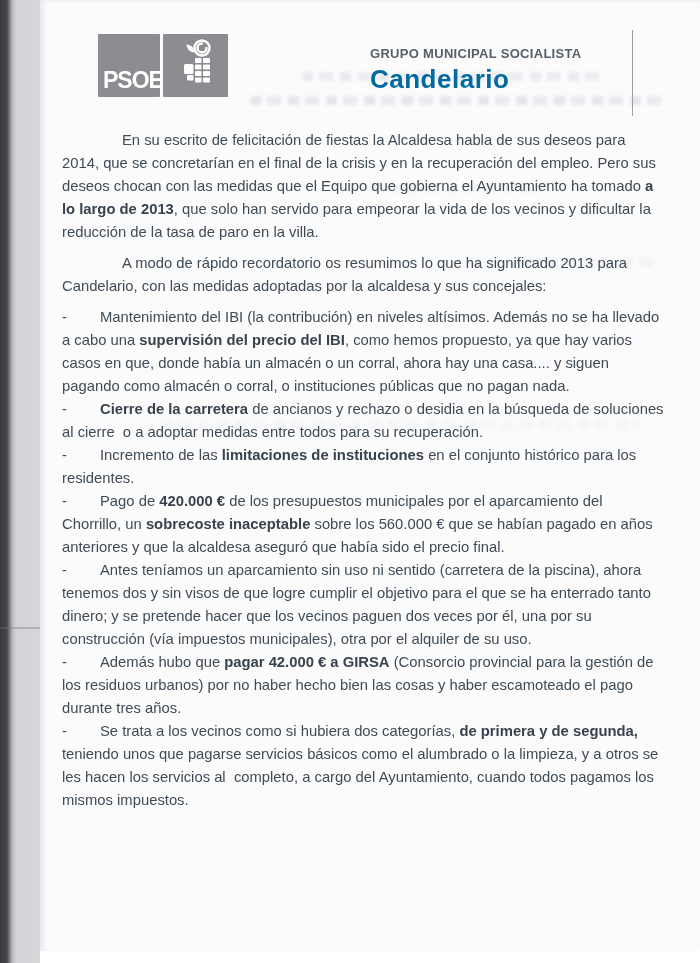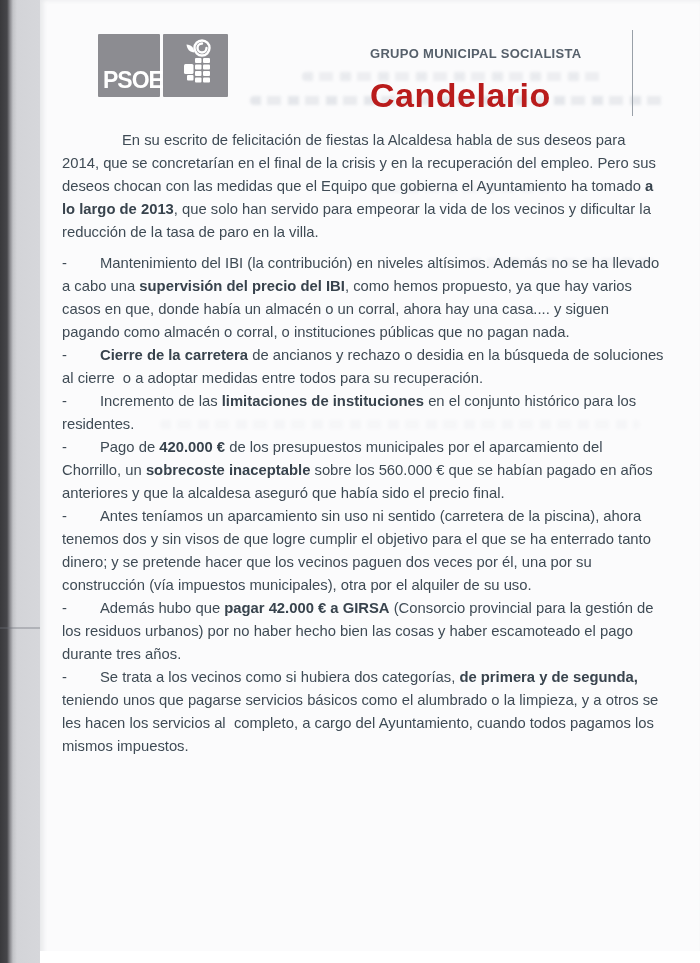--- a/index.html
+++ b/index.html
@@ -17,21 +17,21 @@
   .page-bottom-edge{position:absolute;left:0;right:0;bottom:0;height:12px;background:#ffffff;}
 
   
   .logo-box{position:absolute;top:34px;height:63px;background:#8c8c91;border-radius:1px;}
   .logo-text-box{left:58px;width:62px;}
   .logo-icon-box{left:123px;width:65px;display:flex;align-items:center;justify-content:center;}
   .psoe-word{position:absolute;left:5px;bottom:5px;color:#ffffff;font-weight:700;
     font-size:23px;letter-spacing:-1px;line-height:1;}
   .org{position:absolute;left:330px;top:46px;width:290px;text-align:left;}
   .org-line{font-size:13px;font-weight:700;letter-spacing:.3px;color:#56606b;}
-  .org-town{font-size:34px;font-weight:700;letter-spacing:.5px;color:#b91c1c;margin-top:15px;}
+  .org-town{font-size:26px;font-weight:700;letter-spacing:.5px;color:#0369a1;margin-top:3px;}
   .vrule{position:absolute;left:592px;top:30px;width:1px;height:86px;background:#99a0a8;}
 
   
   .doc-body{position:absolute;left:22px;top:121px;width:602px;
     font-size:14.8px;line-height:23px;color:#3f4b55;}
   .para{margin:0;white-space:pre-wrap;}
   .para.indent{text-indent:60px;margin-bottom:8px;margin-top:8px;}
   .para.bullet .dash{display:inline-block;width:38px;}
   .para .b{font-weight:700;color:#38434d;}
 
@@ -84,20 +84,21 @@
     </div>
 
     <div class="org">
       <div class="org-line">GRUPO MUNICIPAL SOCIALISTA</div>
       <div class="org-town">Candelario</div>
     </div>
     <div class="vrule"></div>
 
     <div class="doc-body" id="doc-body">
         <div class="para indent"><span>En su escrito de felicitación de fiestas la Alcaldesa habla de sus deseos para 2014, que se concretarían en el final de la crisis y en la recuperación del empleo. Pero sus deseos chocan con las medidas que el Equipo que gobierna el Ayuntamiento ha tomado </span><span class="b">a lo largo de 2013</span><span>, que solo han servido para empeorar la vida de los vecinos y dificultar la reducción de la tasa de paro en la villa.</span></div>
+        <div class="para indent"><span>A modo de rápido recordatorio os resumimos lo que ha significado 2013 para Candelario, con las medidas adoptadas por la alcaldesa y sus concejales:</span></div>
         <div class="para bullet"><span class="dash">-</span><span>Mantenimiento del IBI (la contribución) en niveles altísimos. Además no se ha llevado a cabo una </span><span class="b">supervisión del precio del IBI</span><span>, como hemos propuesto, ya que hay varios casos en que, donde había un almacén o un corral, ahora hay una casa.... y siguen pagando como almacén o corral, o instituciones públicas que no pagan nada.</span></div>
         <div class="para bullet"><span class="dash">-</span><span class="b">Cierre de la carretera</span><span> de ancianos y rechazo o desidia en la búsqueda de soluciones al cierre  o a adoptar medidas entre todos para su recuperación.</span></div>
         <div class="para bullet"><span class="dash">-</span><span>Incremento de las </span><span class="b">limitaciones de instituciones</span><span> en el conjunto histórico para los residentes.</span></div>
         <div class="para bullet"><span class="dash">-</span><span>Pago de </span><span class="b">420.000 €</span><span> de los presupuestos municipales por el aparcamiento del Chorrillo, un </span><span class="b">sobrecoste inaceptable</span><span> sobre los 560.000 € que se habían pagado en años anteriores y que la alcaldesa aseguró que había sido el precio final.</span></div>
         <div class="para bullet"><span class="dash">-</span><span>Antes teníamos un aparcamiento sin uso ni sentido (carretera de la piscina), ahora tenemos dos y sin visos de que logre cumplir el objetivo para el que se ha enterrado tanto dinero; y se pretende hacer que los vecinos paguen dos veces por él, una por su construcción (vía impuestos municipales), otra por el alquiler de su uso.</span></div>
         <div class="para bullet"><span class="dash">-</span><span>Además hubo que </span><span class="b">pagar 42.000 € a GIRSA</span><span> (Consorcio provincial para la gestión de los residuos urbanos) por no haber hecho bien las cosas y haber escamoteado el pago durante tres años.</span></div>
         <div class="para bullet"><span class="dash">-</span><span>Se trata a los vecinos como si hubiera dos categorías, </span><span class="b">de primera y de segunda,</span><span> teniendo unos que pagarse servicios básicos como el alumbrado o la limpieza, y a otros se les hacen los servicios al  completo, a cargo del Ayuntamiento, cuando todos pagamos los mismos impuestos.</span></div>
       </div>
 
     <div class="page-bottom-edge"></div>

